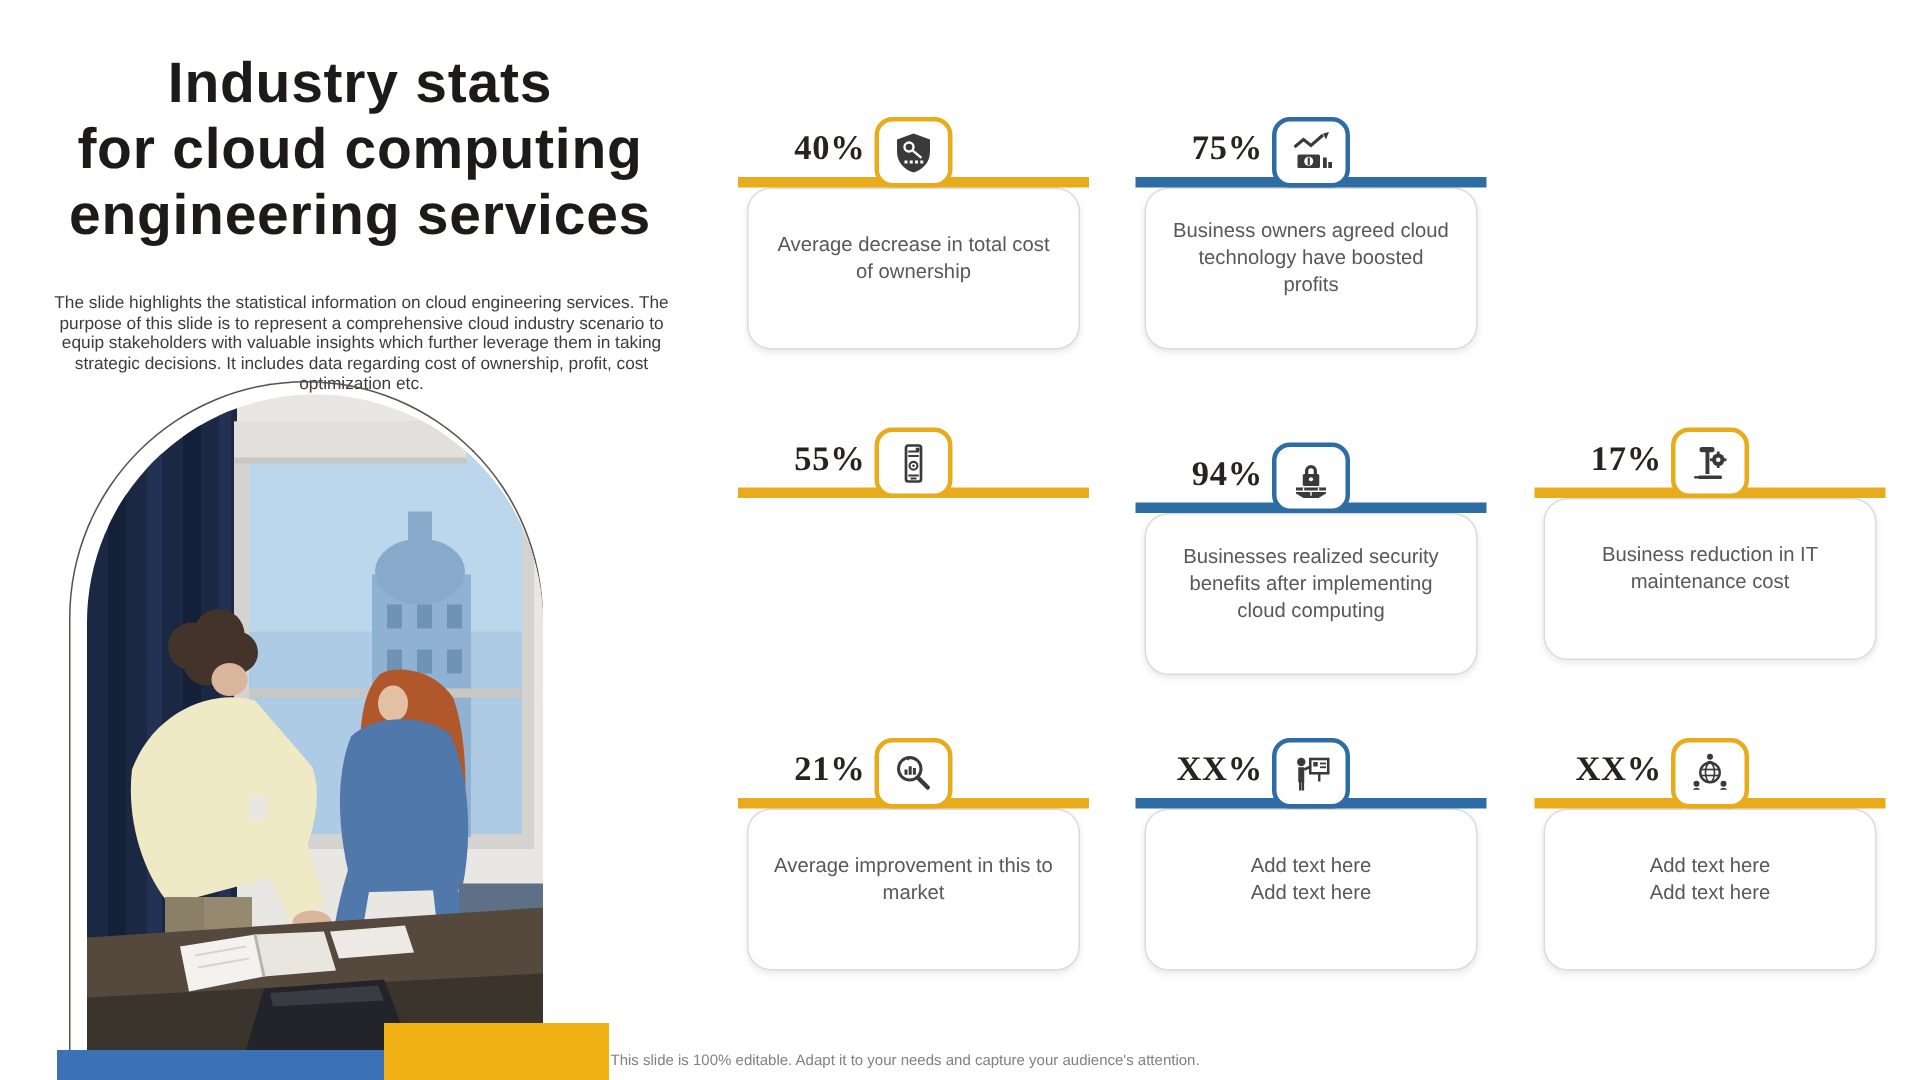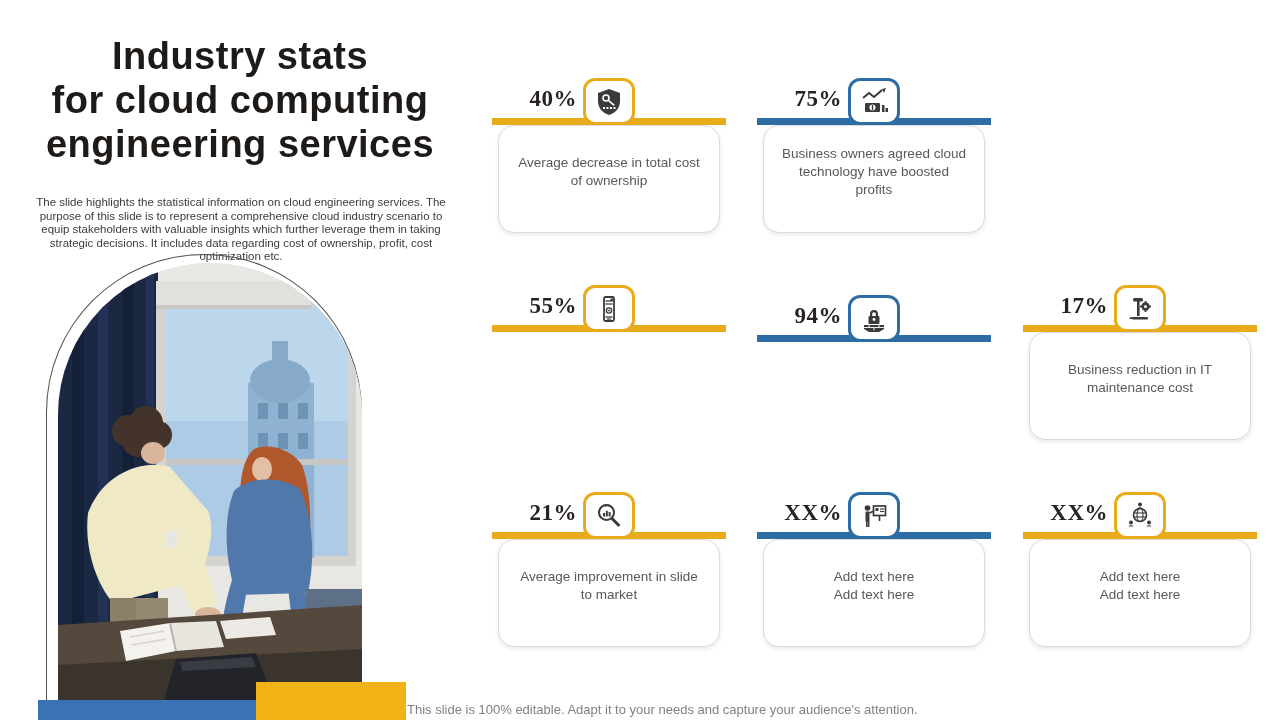--- a/index.html
+++ b/index.html
@@ -22,21 +22,21 @@
     border:1px solid #56514d;border-bottom:none;
     border-radius:165px 165px 0 0;
   }
   .photo{
     position:absolute;left:58px;top:263px;width:304px;height:437px;
     border-radius:152px 152px 0 0;overflow:hidden;background:#e9e7e3;
   }
   .photo svg{display:block;}
   .bar-blue-bottom{position:absolute;left:38px;top:700px;width:218px;height:20px;background:var(--blue-bottom);}
   .bar-yellow-bottom{position:absolute;left:256px;top:682px;width:150px;height:38px;background:var(--yellow-bottom);}
-  .footer-note{position:absolute;left:407px;top:702px;font-size:13px;color:#818181;}
+  .footer-note{position:absolute;left:407px;top:702px;font-size:10px;color:#818181;}
   
   .stats-grid{position:absolute;left:492px;top:78px;width:788px;height:575px;}
   .stat-cell{position:absolute;width:234px;height:200px;}
   .cell-head{position:relative;height:47px;}
   .accent-bar{position:absolute;left:0;right:0;top:40px;height:7px;z-index:1;}
   .icon-box{
     position:absolute;left:50%;transform:translateX(-50%);top:0;
     width:52px;height:47px;background:#ffffff;border-radius:12px;z-index:2;
     display:flex;align-items:center;justify-content:center;box-sizing:border-box;
   }
@@ -220,20 +220,23 @@
               <rect x="10.5" y="13" width="11" height="8" rx="1" fill="#3a3a3a"></rect>
               <circle cx="16" cy="16.5" r="1.4" fill="#fff"></circle>
               <path d="M6 22h20v4l-5 3H11l-5-3z" fill="#3a3a3a"></path>
               <line x1="6" y1="24.5" x2="26" y2="24.5" stroke="#fff" stroke-width="0.9"></line>
               <line x1="11" y1="22" x2="11" y2="24.5" stroke="#fff" stroke-width="0.9"></line>
               <line x1="16" y1="24.5" x2="16" y2="27.5" stroke="#fff" stroke-width="0.9"></line>
               <line x1="21" y1="22" x2="21" y2="24.5" stroke="#fff" stroke-width="0.9"></line>
             </svg>
         </div>
       </div>
+      <div class="stat-card">
+        <div class="card-text">Businesses realized security benefits after implementing cloud computing</div>
+      </div>
     </div>
 
     <div class="stat-cell accent-yellow" style="left:531px;top:207px;">
       <div class="cell-head">
         <div class="pct">17%</div>
         <div class="accent-bar"></div>
         <div class="icon-box">
           <svg class="glyph" viewBox="0 0 32 32">
               <rect x="9" y="5" width="10" height="3.5" rx="1.5" fill="#3a3a3a"></rect>
               <rect x="13" y="8" width="2.6" height="15" fill="#3a3a3a"></rect>
@@ -262,21 +265,21 @@
               <circle cx="13.5" cy="12.5" r="7.5" fill="none" stroke="#3a3a3a" stroke-width="2"></circle>
               <path d="M19 18.5l6.5 6.5" stroke="#3a3a3a" stroke-width="3" stroke-linecap="round"></path>
               <rect x="10" y="13" width="2" height="3.5" fill="#3a3a3a"></rect>
               <rect x="12.8" y="10.8" width="2" height="5.7" fill="#3a3a3a"></rect>
               <rect x="15.6" y="12" width="2" height="4.5" fill="#3a3a3a"></rect>
               <path d="M12 6.5c1.5-1.5 3.5-1.5 5 0" stroke="#3a3a3a" stroke-width="1.2" fill="none"></path>
             </svg>
         </div>
       </div>
       <div class="stat-card">
-        <div class="card-text">Average improvement in slide to market</div>
+        <div class="card-text">Average improvement in this to market</div>
       </div>
     </div>
 
     <div class="stat-cell accent-blue" style="left:265px;top:414px;">
       <div class="cell-head">
         <div class="pct">XX%</div>
         <div class="accent-bar"></div>
         <div class="icon-box">
           <svg class="glyph" viewBox="0 0 32 32">
               <circle cx="9.5" cy="8" r="2.8" fill="#3a3a3a"></circle>

